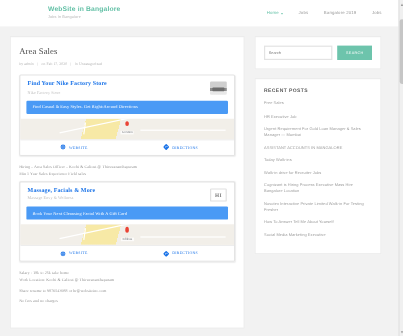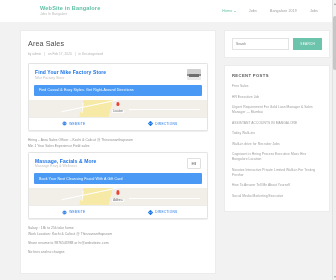--- a/index.html
+++ b/index.html
@@ -31,21 +31,21 @@
   .nav-item {
     font-size: 3.6px; color: #9a9a9a; white-space: nowrap;
     letter-spacing: .12px; display: flex; align-items: center; gap: 1.5px;
   }
   .nav-item.active { color: #5fbfa4; }
   .caret { width: 0; height: 0; border-left: 1.4px solid transparent;
            border-right: 1.4px solid transparent; border-top: 1.8px solid currentColor; }
 
   
   .page-body { display: flex; padding: 8px 0 0 0; gap: 0; }
-  .content-col { width: 196px; margin-left: 20px; }
+  .content-col { width: 196px; margin-left: 8px; font-family: Liberation Serif, serif; }
   .side-col { width: 106px; margin-left: 8px; }
 
   
   .article-card {
     background: #ffffff; border: 1px solid #ececec;
     padding: 8px 7px 10px 7px; min-height: 244px;
   }
   .post-title {
     font-size: 7.2px; color: #4a4a4a; font-weight: normal;
     letter-spacing: .1px; margin-bottom: 4px;

